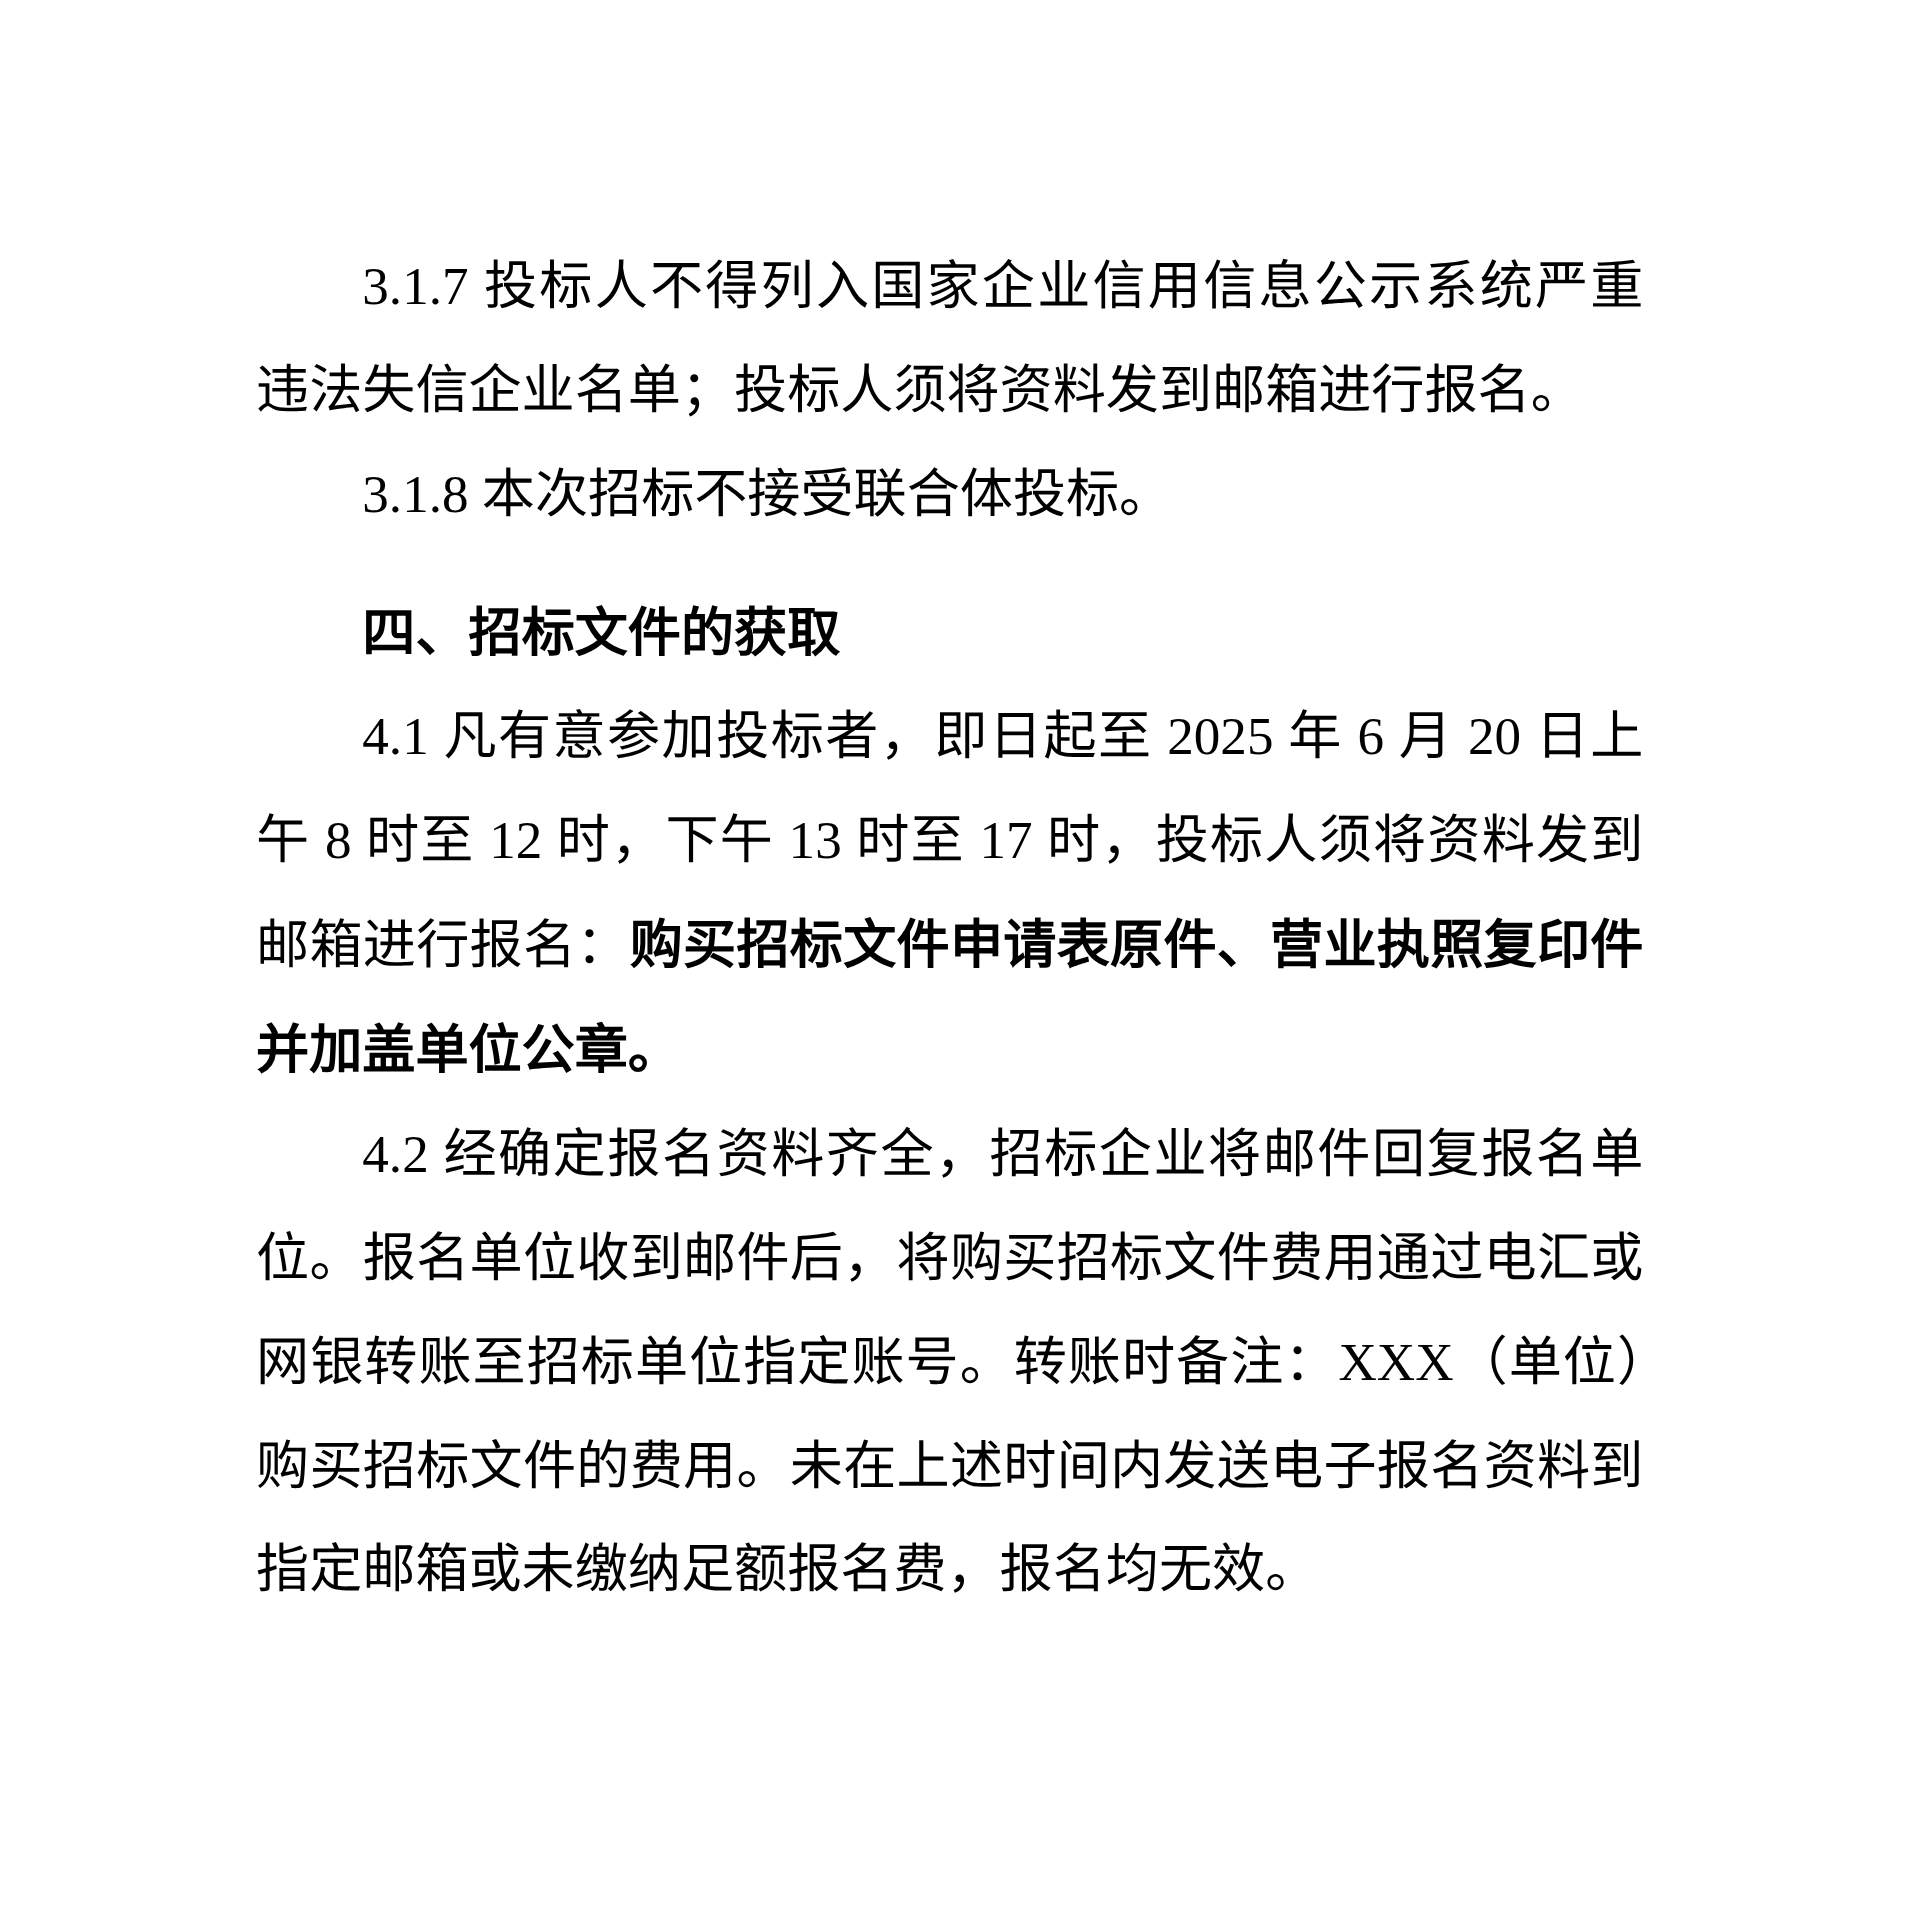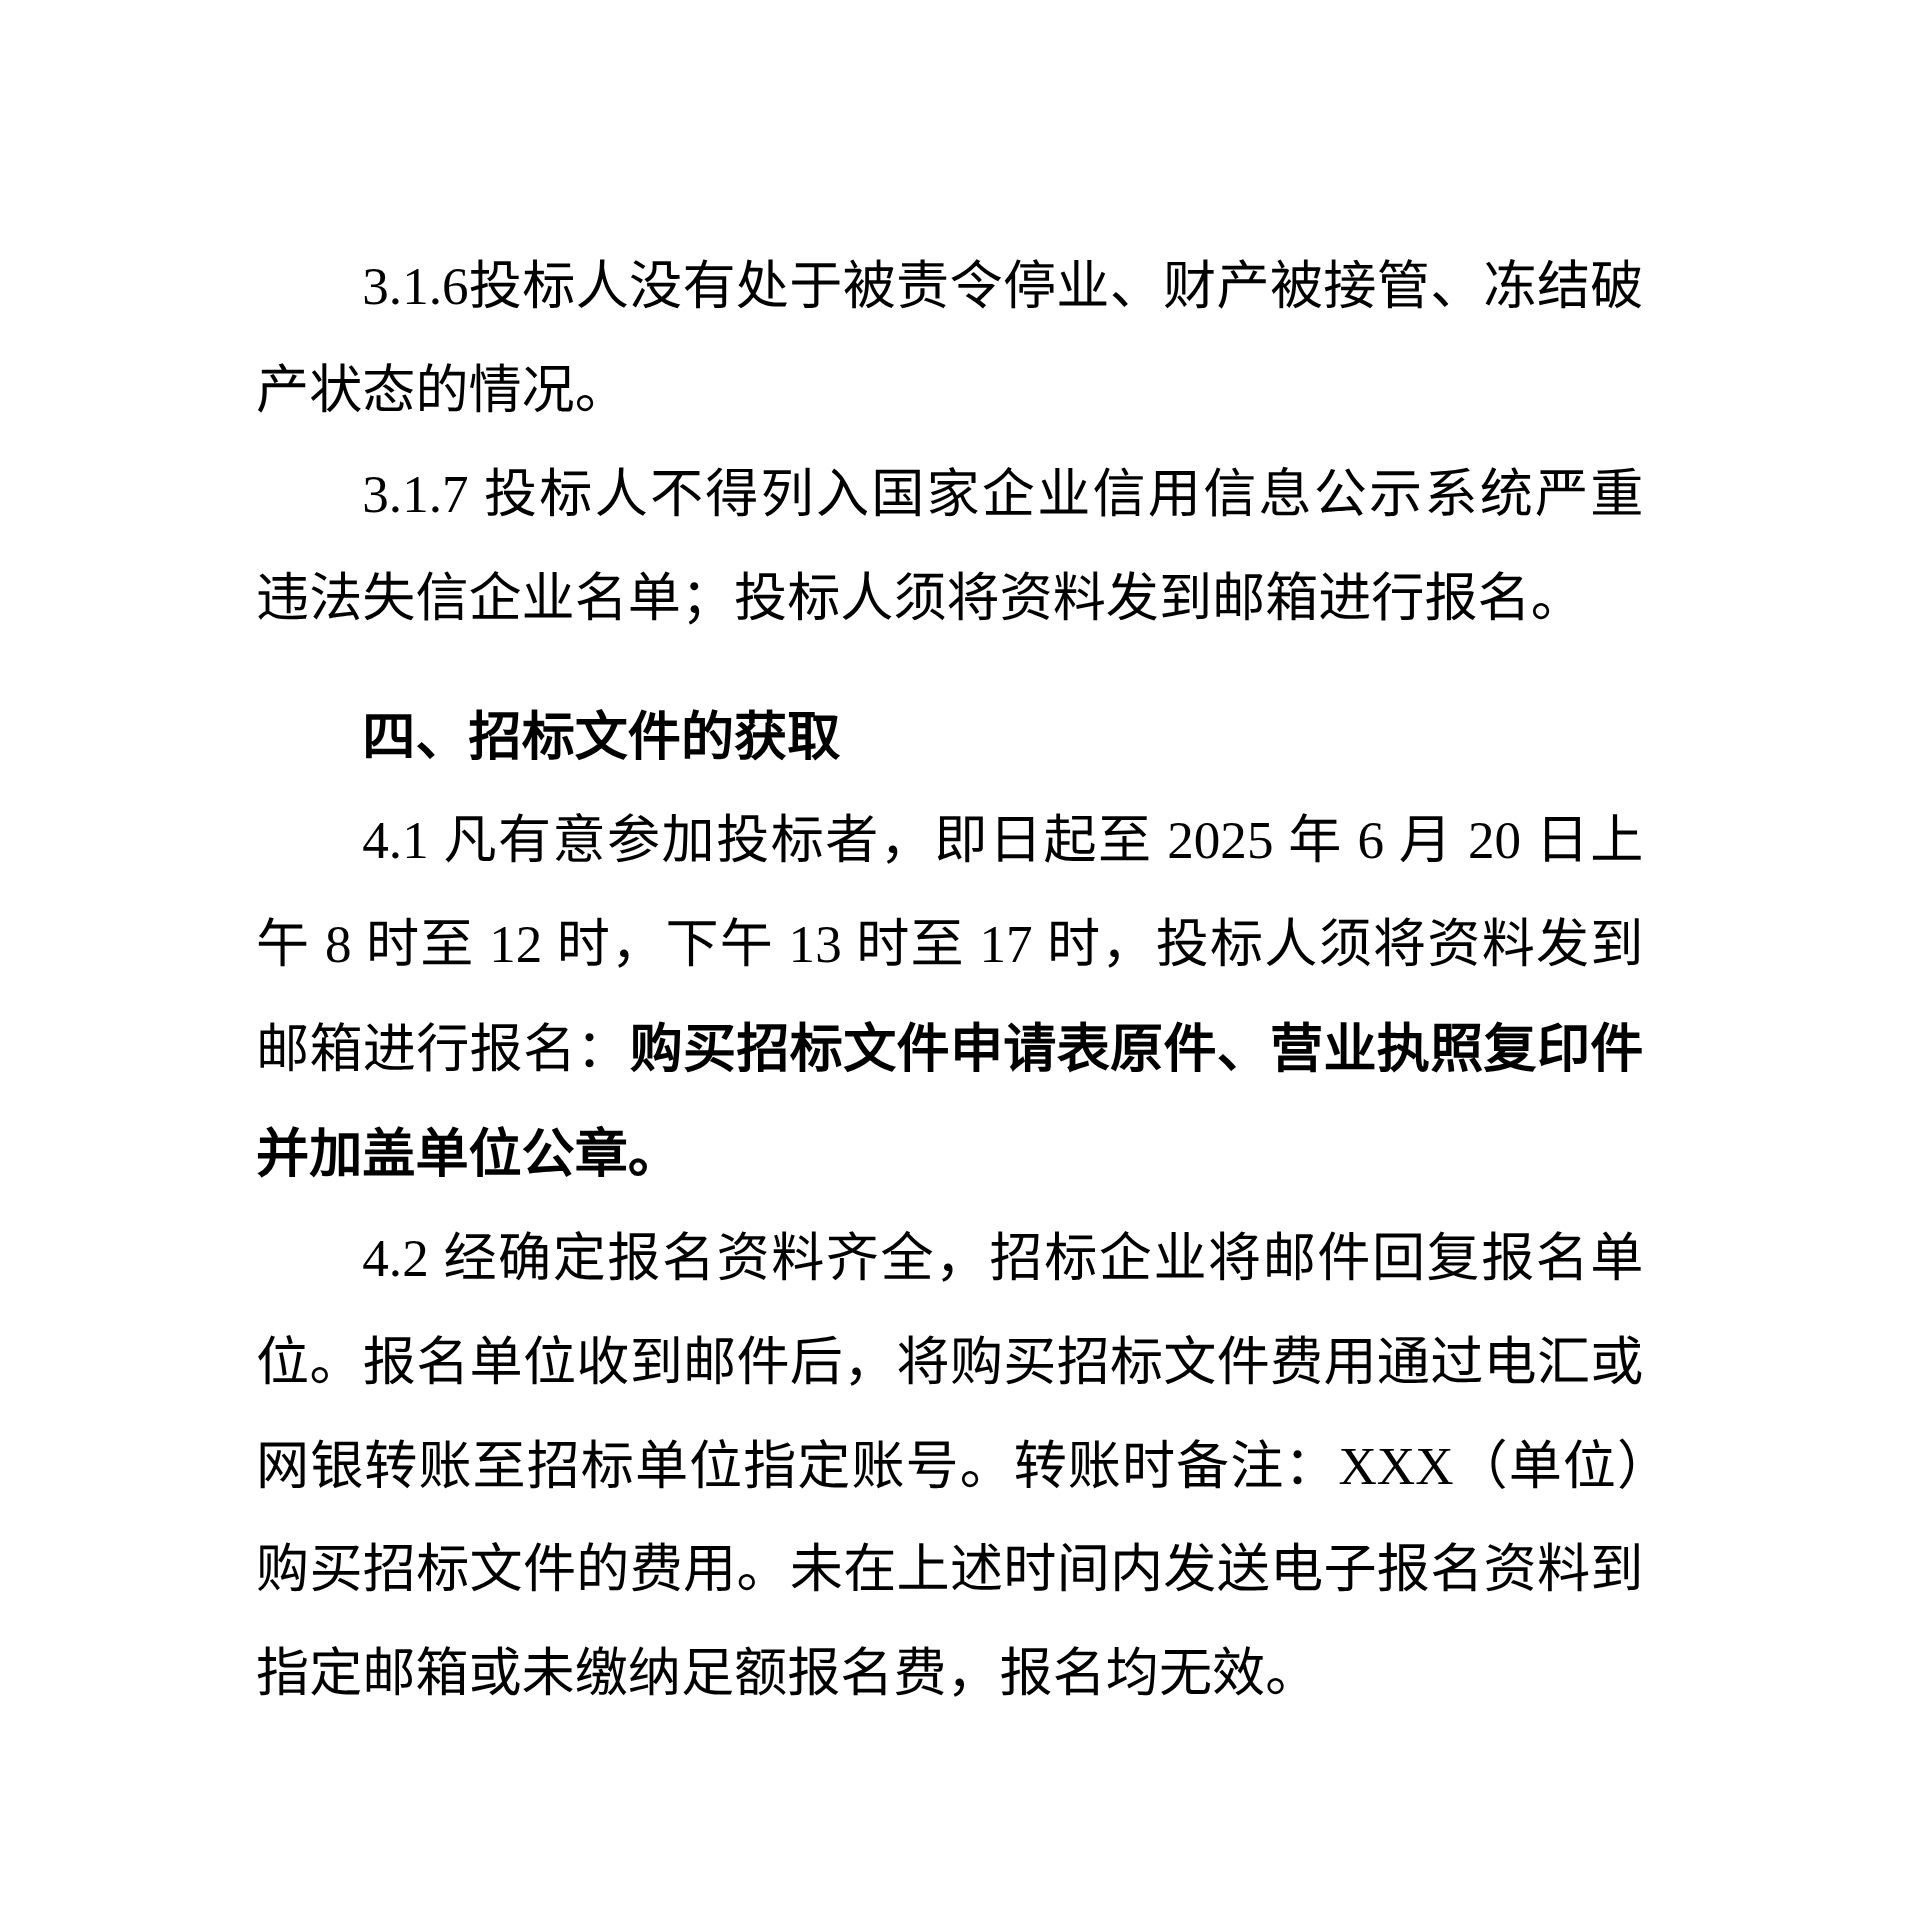--- a/index.html
+++ b/index.html
@@ -37,24 +37,24 @@
     font-weight: 700;
     font-family: "Liberation Sans", "DejaVu Sans", sans-serif;
   }
 </style>
 </head>
 <body>
 
 <div class="page">
   <div class="doc">
 
-    <p><span class="run">3.1.6投标人没有处于被责令停业、财产被接管、冻结破产状态的情况。</span></p>
 
     <p><span class="run">3.1.7 投标人不得列入国家企业信用信息公示系统严重违法失信企业名单；投标人须将资料发到邮箱进行报名。</span></p>
 
+    <p><span class="run">3.1.8 本次招标不接受联合体投标。</span></p>
 
     <p class="heading"><span class="run">四、招标文件的获取</span></p>
 
     <p><span class="run">4.1 凡有意参加投标者，即日起至 2025 年 6 月 20 日上午 8 时至 12 时，下午 13 时至 17 时，投标人须将资料发到邮箱进行报名：</span><span class="run b">购买招标文件申请表原件、营业执照复印件并加盖单位公章。</span></p>
 
 
     <p><span class="run">4.2 经确定报名资料齐全，招标企业将邮件回复报名单位。报名单位收到邮件后，将购买招标文件费用通过电汇或网银转账至招标单位指定账号。转账时备注：XXX（单位）购买招标文件的费用。未在上述时间内发送电子报名资料到指定邮箱或未缴纳足额报名费，报名均无效。</span></p>
 
   </div>
 

